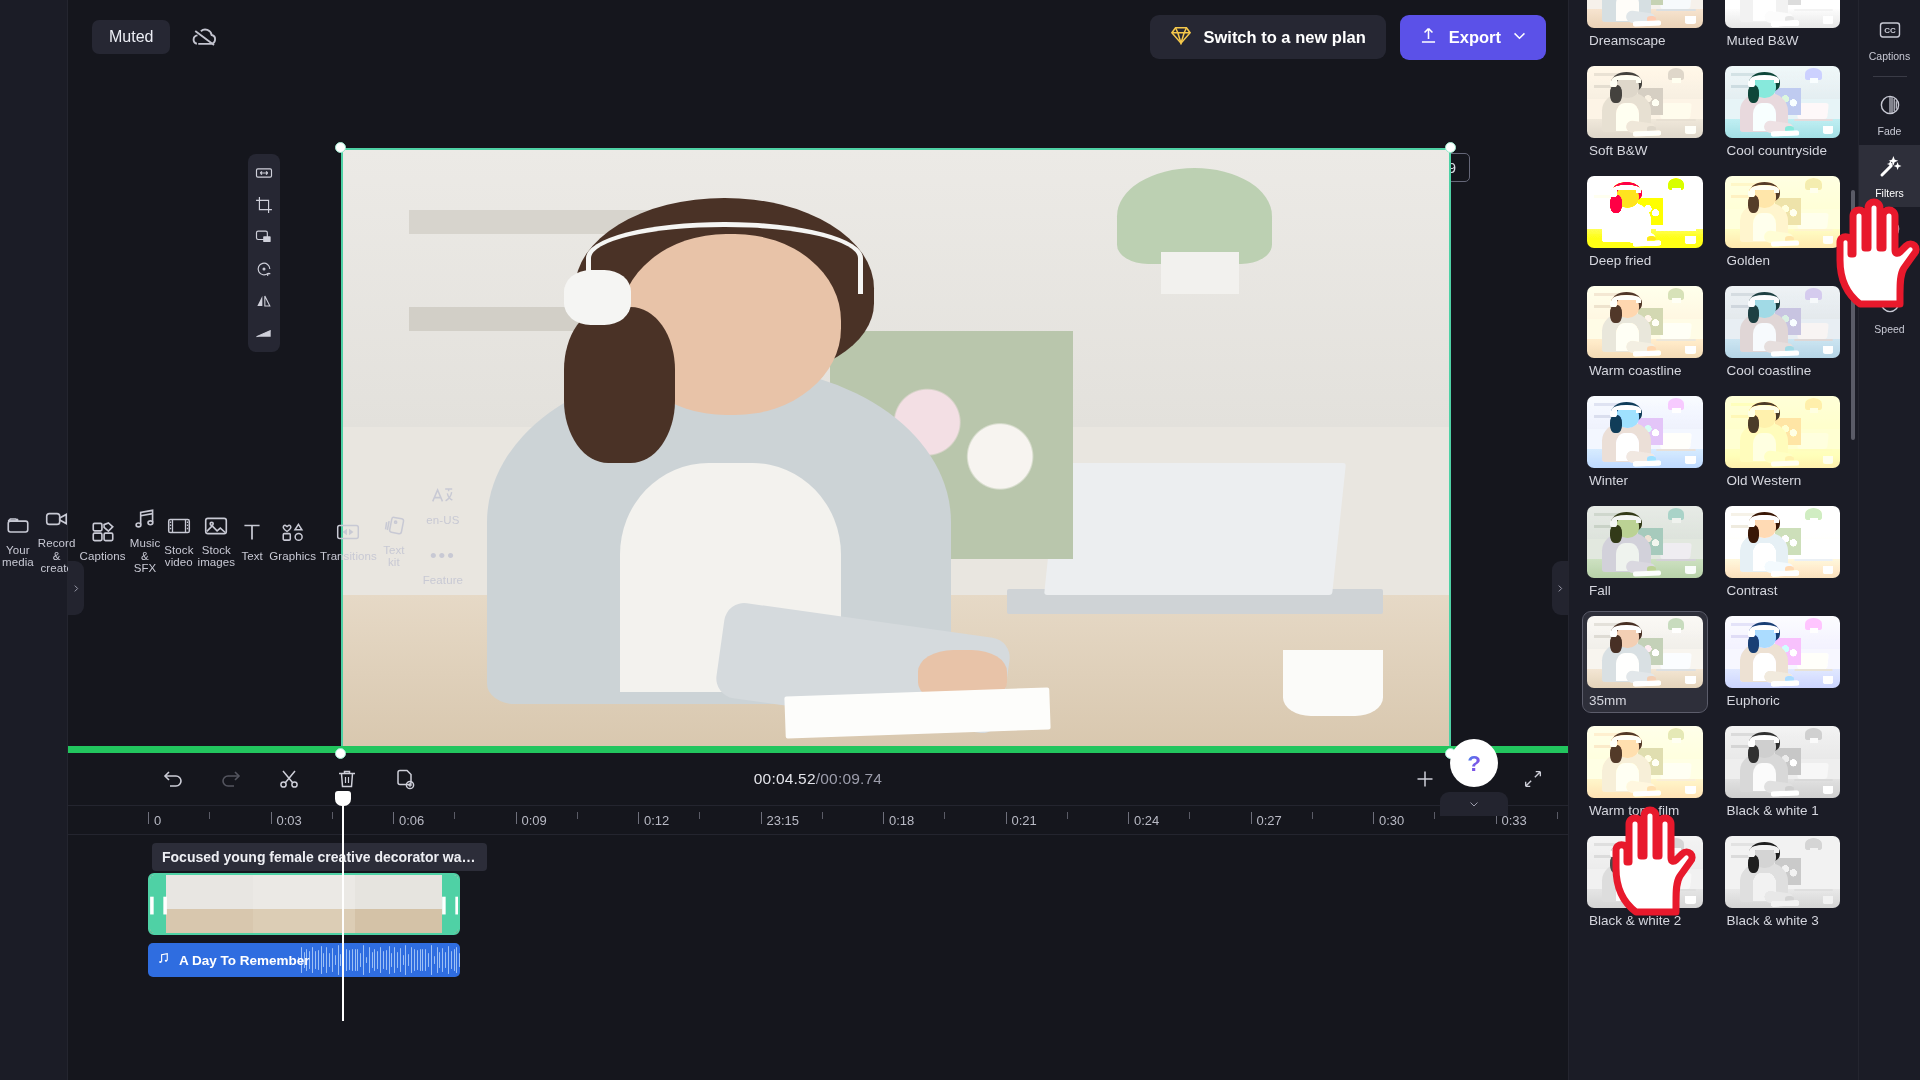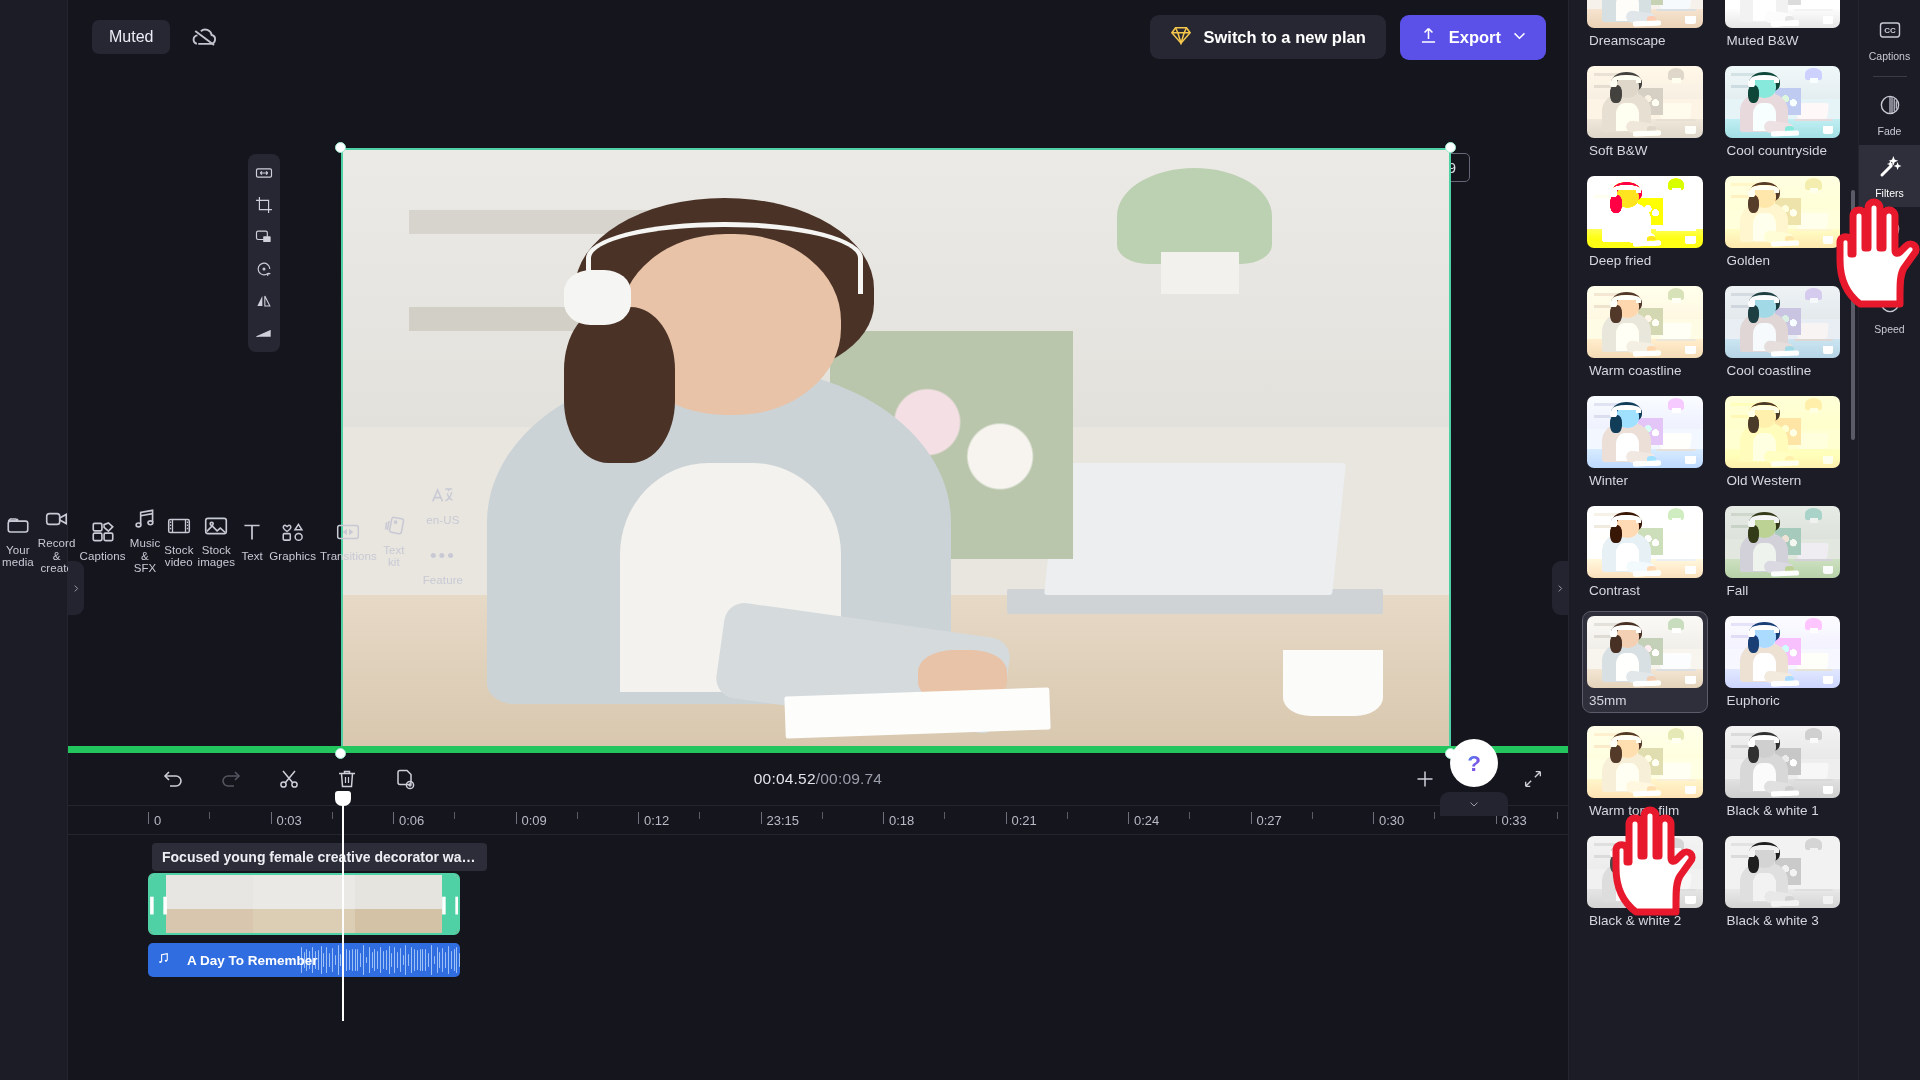--- a/index.html
+++ b/index.html
@@ -124,21 +124,21 @@
   .video-clip {
     position:absolute; left:80px; top:38px; width:312px; height:62px; border:2px solid #4fd1a5;
     border-radius:6px; background:#2a3a3a; overflow:hidden; display:flex; cursor:pointer;
   }
   .video-clip .thumb { flex:1 1 0; height:100%; }
   .grip { position:absolute; top:0; bottom:0; width:16px; background:#4fd1a5; display:flex; align-items:center; justify-content:center; }
   .grip span { color:#fff; font-size:17px; font-weight:700; letter-spacing:-1px; }
   .grip.l { left:0; border-radius:4px 0 0 4px;} .grip.r { right:0; border-radius:0 4px 4px 0;}
   .audio-clip {
     position:absolute; left:80px; top:108px; width:312px; height:34px; background:#2f6de0;
-    border-radius:5px; display:flex; align-items:center; padding:0 8px; gap:16px; overflow:hidden; cursor:pointer;
+    border-radius:5px; display:flex; align-items:center; padding:0 8px; gap:8px; overflow:hidden; cursor:pointer;
   }
   .audio-clip .alabel { font-size:13.5px; font-weight:700; color:#fff; white-space:nowrap; z-index:2;}
   .wave { position:absolute; left:0; right:0; top:0; bottom:0; display:flex; align-items:center; gap:2px; padding-left:150px; }
   .wave i { display:block; width:2px; background:#9dc0f5; border-radius:1px; }
   .playhead { position:absolute; left:274px; top:0; width:2px; background:#fff; z-index:9; }
   .playhead .head { position:absolute; left:-7px; top:0; width:16px; height:15px; background:#fff; border-radius:3px 3px 7px 7px;}
 
   
   .filters-panel {
     width: 290px; flex: 0 0 290px; background:#1b1c26; position:relative;
@@ -995,20 +995,47 @@
           <div class="arm"></div>
               <div class="hand2"></div>
               <div class="book"></div>
               <div class="cup"></div>
         </div>
           </div>
           <div class="flabel">Old Western</div>
         </div>
         <div class="fitem">
           <div class="fthumb">
+            <div class="scene" style="filter: hue-rotate(58deg) saturate(1.2) brightness(1);">
+          <div class="wallT"></div>
+              <div class="shelf"></div>
+              <div class="shelf2"></div>
+          <div class="plantR"></div>
+              <div class="potR"></div>
+          <div class="desk"></div>
+              <div class="lapbase"></div>
+              <div class="lap"></div>
+          <div class="flowers"></div>
+          <div class="body"></div>
+              <div class="shirt"></div>
+          <div class="hair"></div>
+              <div class="head"></div>
+              <div class="hair2"></div>
+          <div class="hp"></div>
+              <div class="hpc"></div>
+          <div class="arm"></div>
+              <div class="hand2"></div>
+              <div class="book"></div>
+              <div class="cup"></div>
+        </div>
+          </div>
+          <div class="flabel">Fall</div>
+        </div>
+        <div class="fitem">
+          <div class="fthumb">
             <div class="scene" style="filter: contrast(1.35) saturate(1.05);">
           <div class="wallT"></div>
               <div class="shelf"></div>
               <div class="shelf2"></div>
           <div class="plantR"></div>
               <div class="potR"></div>
           <div class="desk"></div>
               <div class="lapbase"></div>
               <div class="lap"></div>
           <div class="flowers"></div>
@@ -1019,47 +1046,20 @@
               <div class="hair2"></div>
           <div class="hp"></div>
               <div class="hpc"></div>
           <div class="arm"></div>
               <div class="hand2"></div>
               <div class="book"></div>
               <div class="cup"></div>
         </div>
           </div>
           <div class="flabel">Contrast</div>
-        </div>
-        <div class="fitem">
-          <div class="fthumb">
-            <div class="scene" style="filter: hue-rotate(58deg) saturate(1.2) brightness(1);">
-          <div class="wallT"></div>
-              <div class="shelf"></div>
-              <div class="shelf2"></div>
-          <div class="plantR"></div>
-              <div class="potR"></div>
-          <div class="desk"></div>
-              <div class="lapbase"></div>
-              <div class="lap"></div>
-          <div class="flowers"></div>
-          <div class="body"></div>
-              <div class="shirt"></div>
-          <div class="hair"></div>
-              <div class="head"></div>
-              <div class="hair2"></div>
-          <div class="hp"></div>
-              <div class="hpc"></div>
-          <div class="arm"></div>
-              <div class="hand2"></div>
-              <div class="book"></div>
-              <div class="cup"></div>
-        </div>
-          </div>
-          <div class="flabel">Fall</div>
         </div>
         <div class="fitem selected">
           <div class="fthumb">
             <div class="scene" style="filter: saturate(0.9) contrast(1.05) brightness(1.04);">
           <div class="wallT"></div>
               <div class="shelf"></div>
               <div class="shelf2"></div>
           <div class="plantR"></div>
               <div class="potR"></div>
           <div class="desk"></div>

